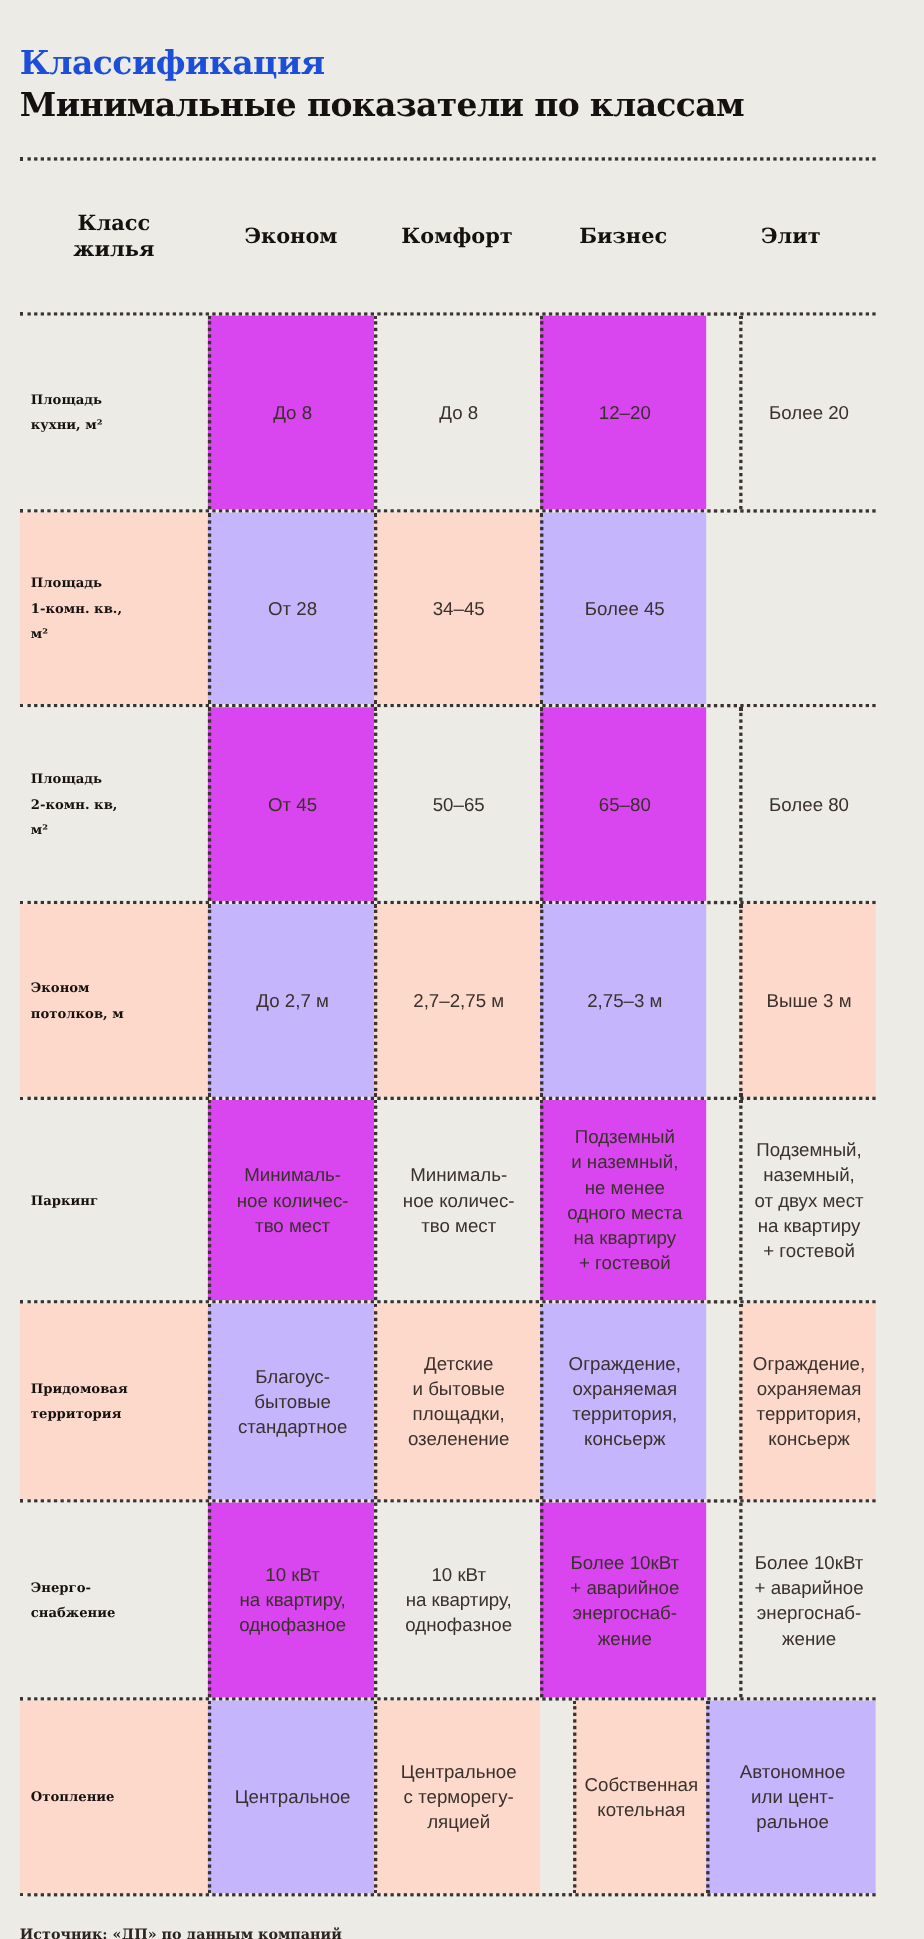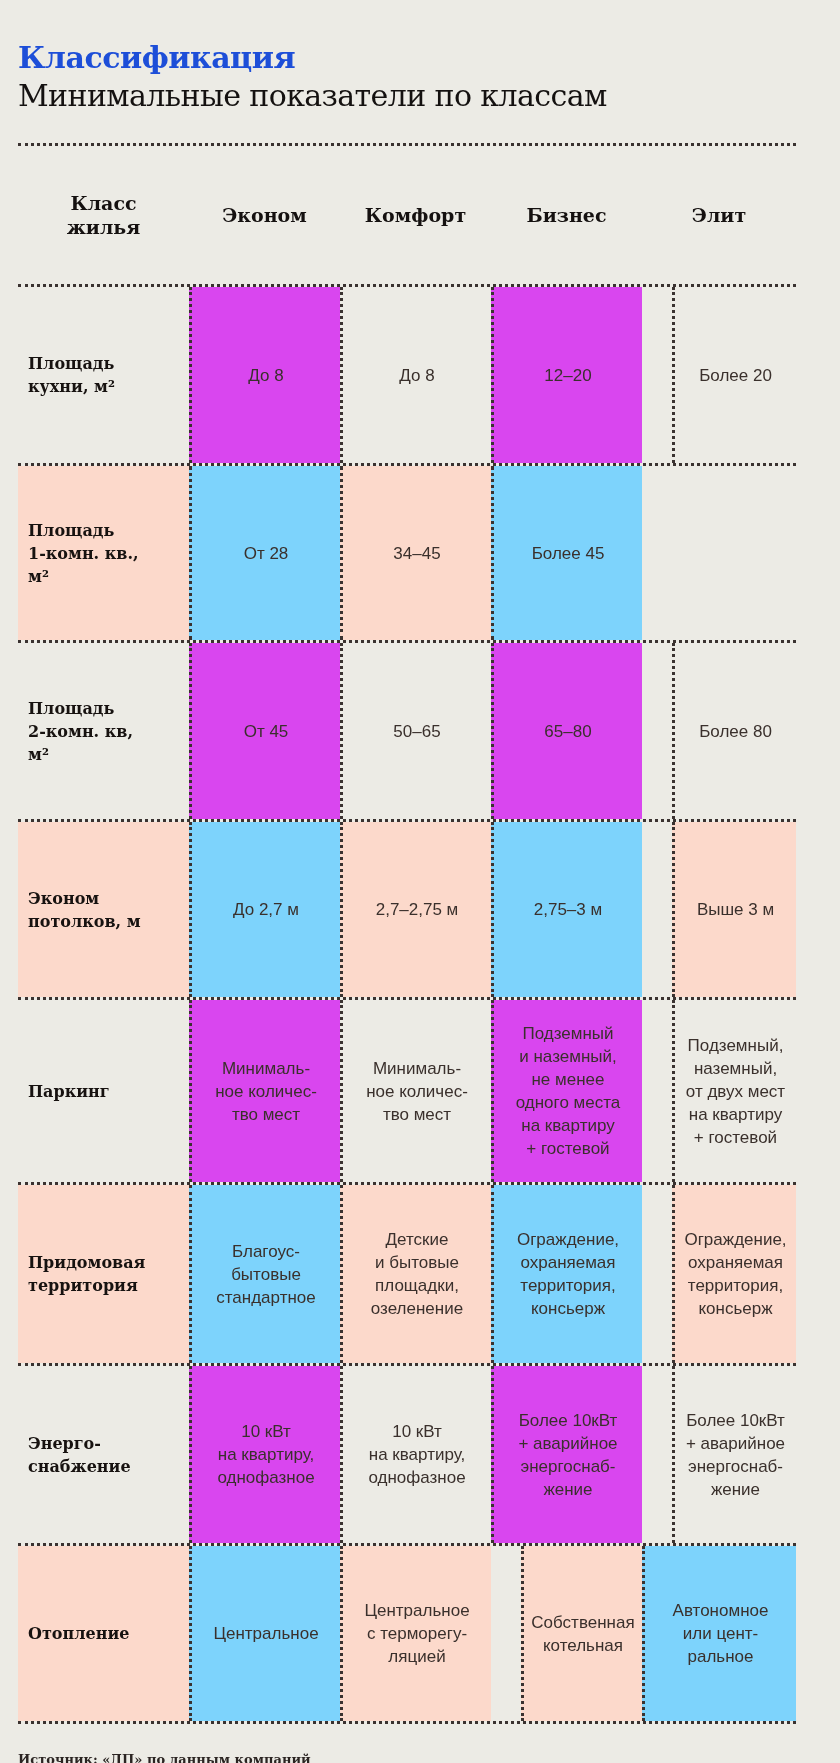--- a/index.html
+++ b/index.html
@@ -14,21 +14,21 @@
   .kicker {
     position: absolute; left: 18px; top: 40px;
     font-family: "DejaVu Serif", serif;
     font-weight: bold; font-size: 30px; letter-spacing: -0.5px;
     color: #1d4ed8;
     line-height: 36px;
   }
   .title {
     position: absolute; left: 18px; top: 76px;
     font-family: "DejaVu Serif", serif;
-    font-weight: normal; font-size: 30px; letter-spacing: -0.6px;
+    font-weight: bold; font-size: 30px; letter-spacing: -0.6px;
     color: #141110;
     line-height: 40px;
   }
   .rule {
     position: absolute; left: 18px; width: 778px; height: 0;
     border-top: 3px dotted #3a3230;
   }
   .header-row {
     position: absolute; left: 18px; top: 147px; width: 778px; height: 136px;
     display: grid; grid-template-columns: 171px 151px 151px 151px 154px;
@@ -54,31 +54,31 @@
     text-align: center;
     font-family: "Liberation Sans Narrow", "Liberation Sans", sans-serif;
     font-size: 17px; line-height: 23px; color: #3a302c;
     padding: 0 3px;
     white-space: pre-line;
     box-sizing: border-box;
   }
   .cell.label {
     justify-content: flex-start; text-align: left;
     font-family: "DejaVu Serif", serif;
-    font-weight: bold; font-size: 16px; line-height: 23px; color: #171210;
+    font-weight: bold; font-size: 12px; line-height: 23px; color: #171210;
     padding-left: 10px;
   }
   .cell.col-econom, .cell.col-comfort, .cell.col-business, .cell.col-elite { border-left: 3px dotted #3a3230; }
   .cell.col-elite { border-right: none; margin-left: 30px; }
   
   .row.light .cell { background: #ecebe5; }
   .row.light .cell.col-econom, .row.light .cell.col-business { background: #d946ef; text-align: center; }
   
   .row.pink .cell { background: #fcd9cb; }
-  .row.pink .cell.col-econom, .row.pink .cell.col-business { background: #7dd3fc; }
+  .row.pink .cell.col-econom, .row.pink .cell.col-business { background: #c4b5fd; }
   .source {
     position: absolute; left: 18px; top: 1748px;
     font-family: "DejaVu Serif", serif;
     font-weight: bold; font-size: 13px; color: #2b2422;
   }
 </style>
 </head>
 <body>
 
 <div class="kicker">Классификация</div>

